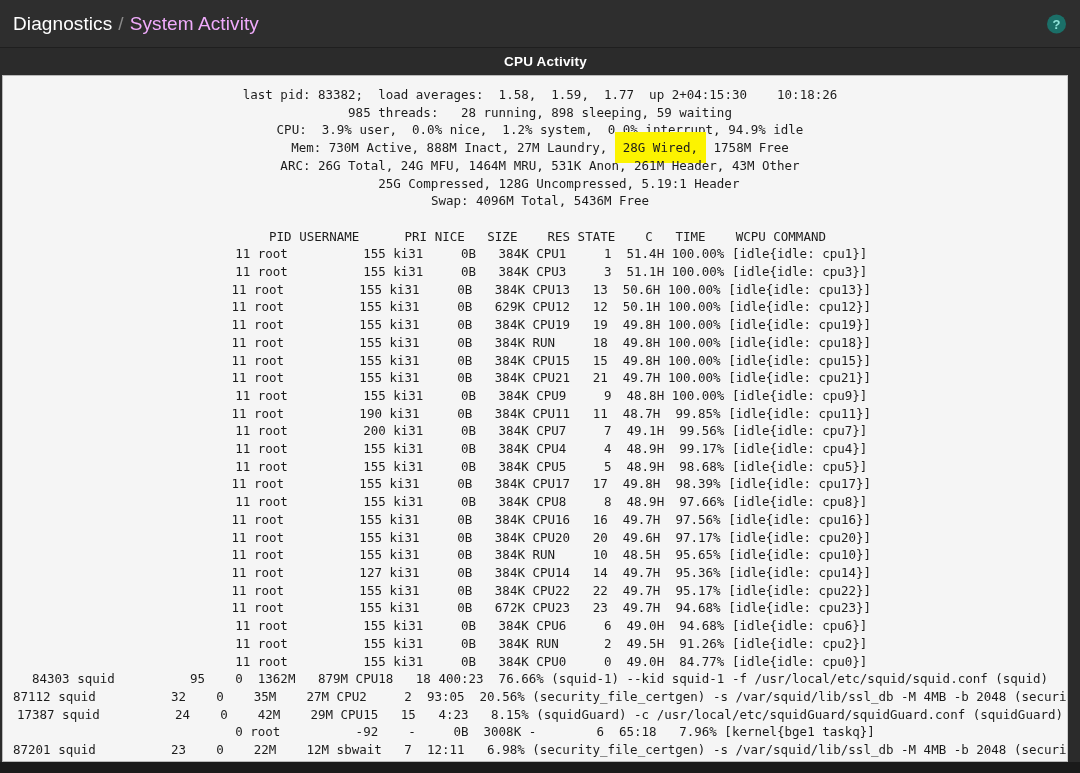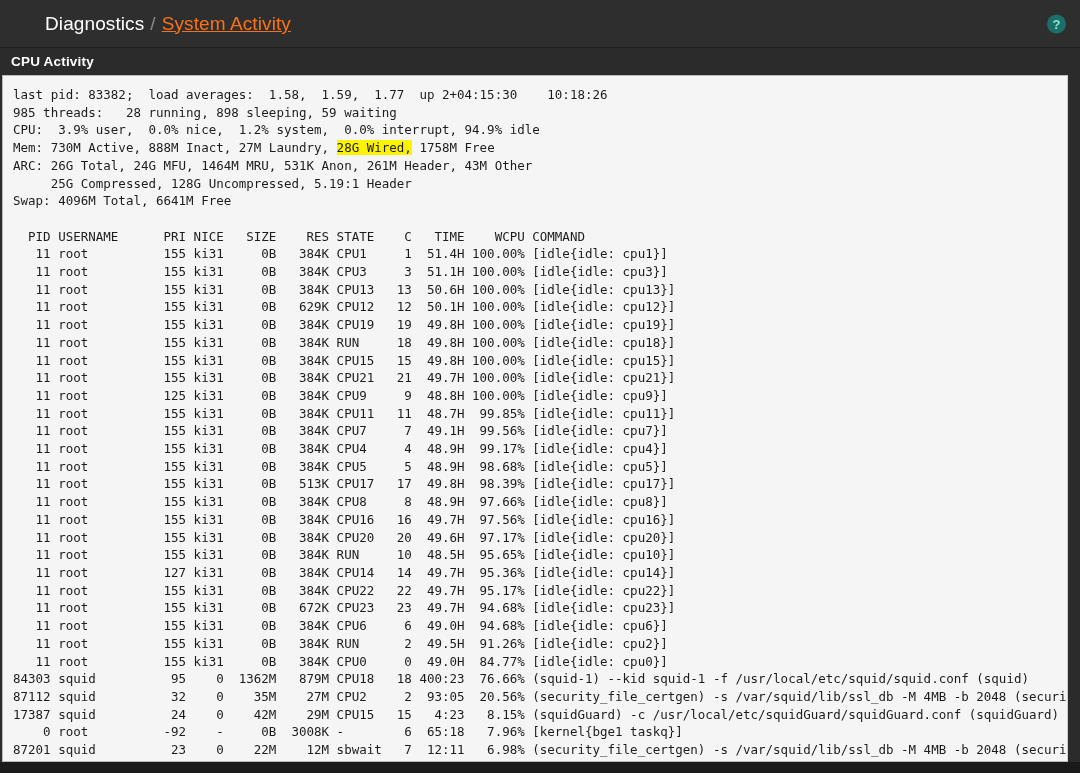--- a/index.html
+++ b/index.html
@@ -22,23 +22,23 @@
     border-bottom: 1px solid #1f1f1f;
     box-sizing: border-box;
     display: flex;
     align-items: center;
     padding-left: 13px;
   }
   .crumb {
     font-size: 19px;
     letter-spacing: 0.1px;
   }
-  .crumb-root { color: #ffffff; margin-left: 32px; }
+  .crumb-root { color: #ffffff; }
   .crumb-sep  { color: #8a8a8a; margin: 0 6px; }
-  .crumb-leaf { color: #f97316; text-decoration: underline; }
+  .crumb-leaf { color: #f0abfc; }
 
   .help-icon {
     position: absolute;
     right: 14px;
     top: 50%;
     transform: translateY(-50%);
     width: 19px;
     height: 19px;
     border-radius: 50%;
     background: #1b6f68;
@@ -48,20 +48,21 @@
     line-height: 19px;
     text-align: center;
     cursor: pointer;
     font-family: "Liberation Sans", sans-serif;
   }
 
   
   .panel {
     background: #2b2b2b;
     padding: 0;
+    text-align: center;
   }
   .panel-heading {
     height: 27px;
     line-height: 27px;
     background: #2b2b2b;
     color: #ffffff;
     font-size: 13.5px;
     font-weight: bold;
     padding-left: 11px;
     box-sizing: border-box;
@@ -85,21 +86,21 @@
     font-family: "DejaVu Sans Mono", "Liberation Mono", monospace;
     font-size: 12.5px;
     line-height: 17.7px;
     color: #1c1c1c;
     white-space: pre;
     letter-spacing: 0px;
   }
   mark.hl {
     background: #fcf300;
     color: #1c1c1c;
-    padding: 0;
+    padding: 8px;
   }
 </style>
 </head>
 <body>
 
 <div class="topbar">
   <div>
     <span class="crumb crumb-root">Diagnostics</span><span class="crumb crumb-sep">/</span><span class="crumb crumb-leaf">System Activity</span>
   </div>
   <div class="help-icon">?</div>
@@ -107,37 +108,37 @@
 
 <div class="panel">
   <div class="panel-heading">CPU Activity</div>
   <div class="panel-body">
     <pre class="top-output"><span>last pid: 83382;  load averages:  1.58,  1.59,  1.77  up 2+04:15:30    10:18:26</span>
 <span>985 threads:   28 running, 898 sleeping, 59 waiting</span>
 <span>CPU:  3.9% user,  0.0% nice,  1.2% system,  0.0% interrupt, 94.9% idle</span>
 <span>Mem: 730M Active, 888M Inact, 27M Laundry, </span><mark class="hl">28G Wired,</mark><span> 1758M Free</span>
 <span>ARC: 26G Total, 24G MFU, 1464M MRU, 531K Anon, 261M Header, 43M Other</span>
 <span>     25G Compressed, 128G Uncompressed, 5.19:1 Header</span>
-<span>Swap: 4096M Total, 6641M Free</span>
+<span>Swap: 4096M Total, 5436M Free</span>
 
 <span>  PID USERNAME      PRI NICE   SIZE    RES STATE    C   TIME    WCPU COMMAND</span>
 <span><span>   11 root          155 ki31     0B   384K CPU1     1  51.4H 100.00% [idle{idle: cpu1}]</span>
 <span>   11 root          155 ki31     0B   384K CPU3     3  51.1H 100.00% [idle{idle: cpu3}]</span>
 <span>   11 root          155 ki31     0B   384K CPU13   13  50.6H 100.00% [idle{idle: cpu13}]</span>
 <span>   11 root          155 ki31     0B   629K CPU12   12  50.1H 100.00% [idle{idle: cpu12}]</span>
 <span>   11 root          155 ki31     0B   384K CPU19   19  49.8H 100.00% [idle{idle: cpu19}]</span>
 <span>   11 root          155 ki31     0B   384K RUN     18  49.8H 100.00% [idle{idle: cpu18}]</span>
 <span>   11 root          155 ki31     0B   384K CPU15   15  49.8H 100.00% [idle{idle: cpu15}]</span>
 <span>   11 root          155 ki31     0B   384K CPU21   21  49.7H 100.00% [idle{idle: cpu21}]</span>
-<span>   11 root          125 ki31     0B   384K CPU9     9  48.8H 100.00% [idle{idle: cpu9}]</span>
-<span>   11 root          155 ki31     0B   384K CPU11   11  48.7H  99.85% [idle{idle: cpu11}]</span>
-<span>   11 root          155 ki31     0B   384K CPU7     7  49.1H  99.56% [idle{idle: cpu7}]</span>
+<span>   11 root          155 ki31     0B   384K CPU9     9  48.8H 100.00% [idle{idle: cpu9}]</span>
+<span>   11 root          190 ki31     0B   384K CPU11   11  48.7H  99.85% [idle{idle: cpu11}]</span>
+<span>   11 root          200 ki31     0B   384K CPU7     7  49.1H  99.56% [idle{idle: cpu7}]</span>
 <span>   11 root          155 ki31     0B   384K CPU4     4  48.9H  99.17% [idle{idle: cpu4}]</span>
 <span>   11 root          155 ki31     0B   384K CPU5     5  48.9H  98.68% [idle{idle: cpu5}]</span>
-<span>   11 root          155 ki31     0B   513K CPU17   17  49.8H  98.39% [idle{idle: cpu17}]</span>
+<span>   11 root          155 ki31     0B   384K CPU17   17  49.8H  98.39% [idle{idle: cpu17}]</span>
 <span>   11 root          155 ki31     0B   384K CPU8     8  48.9H  97.66% [idle{idle: cpu8}]</span>
 <span>   11 root          155 ki31     0B   384K CPU16   16  49.7H  97.56% [idle{idle: cpu16}]</span>
 <span>   11 root          155 ki31     0B   384K CPU20   20  49.6H  97.17% [idle{idle: cpu20}]</span>
 <span>   11 root          155 ki31     0B   384K RUN     10  48.5H  95.65% [idle{idle: cpu10}]</span>
 <span>   11 root          127 ki31     0B   384K CPU14   14  49.7H  95.36% [idle{idle: cpu14}]</span>
 <span>   11 root          155 ki31     0B   384K CPU22   22  49.7H  95.17% [idle{idle: cpu22}]</span>
 <span>   11 root          155 ki31     0B   672K CPU23   23  49.7H  94.68% [idle{idle: cpu23}]</span>
 <span>   11 root          155 ki31     0B   384K CPU6     6  49.0H  94.68% [idle{idle: cpu6}]</span>
 <span>   11 root          155 ki31     0B   384K RUN      2  49.5H  91.26% [idle{idle: cpu2}]</span>
 <span>   11 root          155 ki31     0B   384K CPU0     0  49.0H  84.77% [idle{idle: cpu0}]</span>

